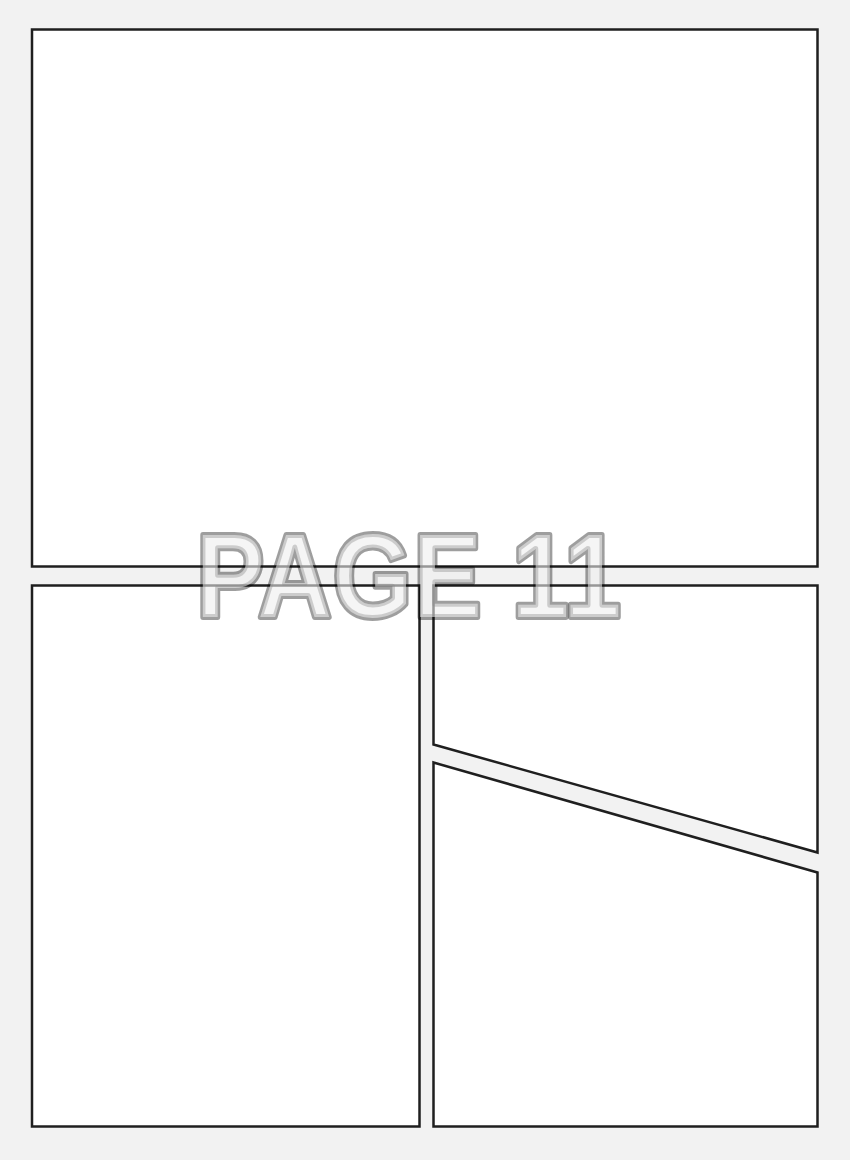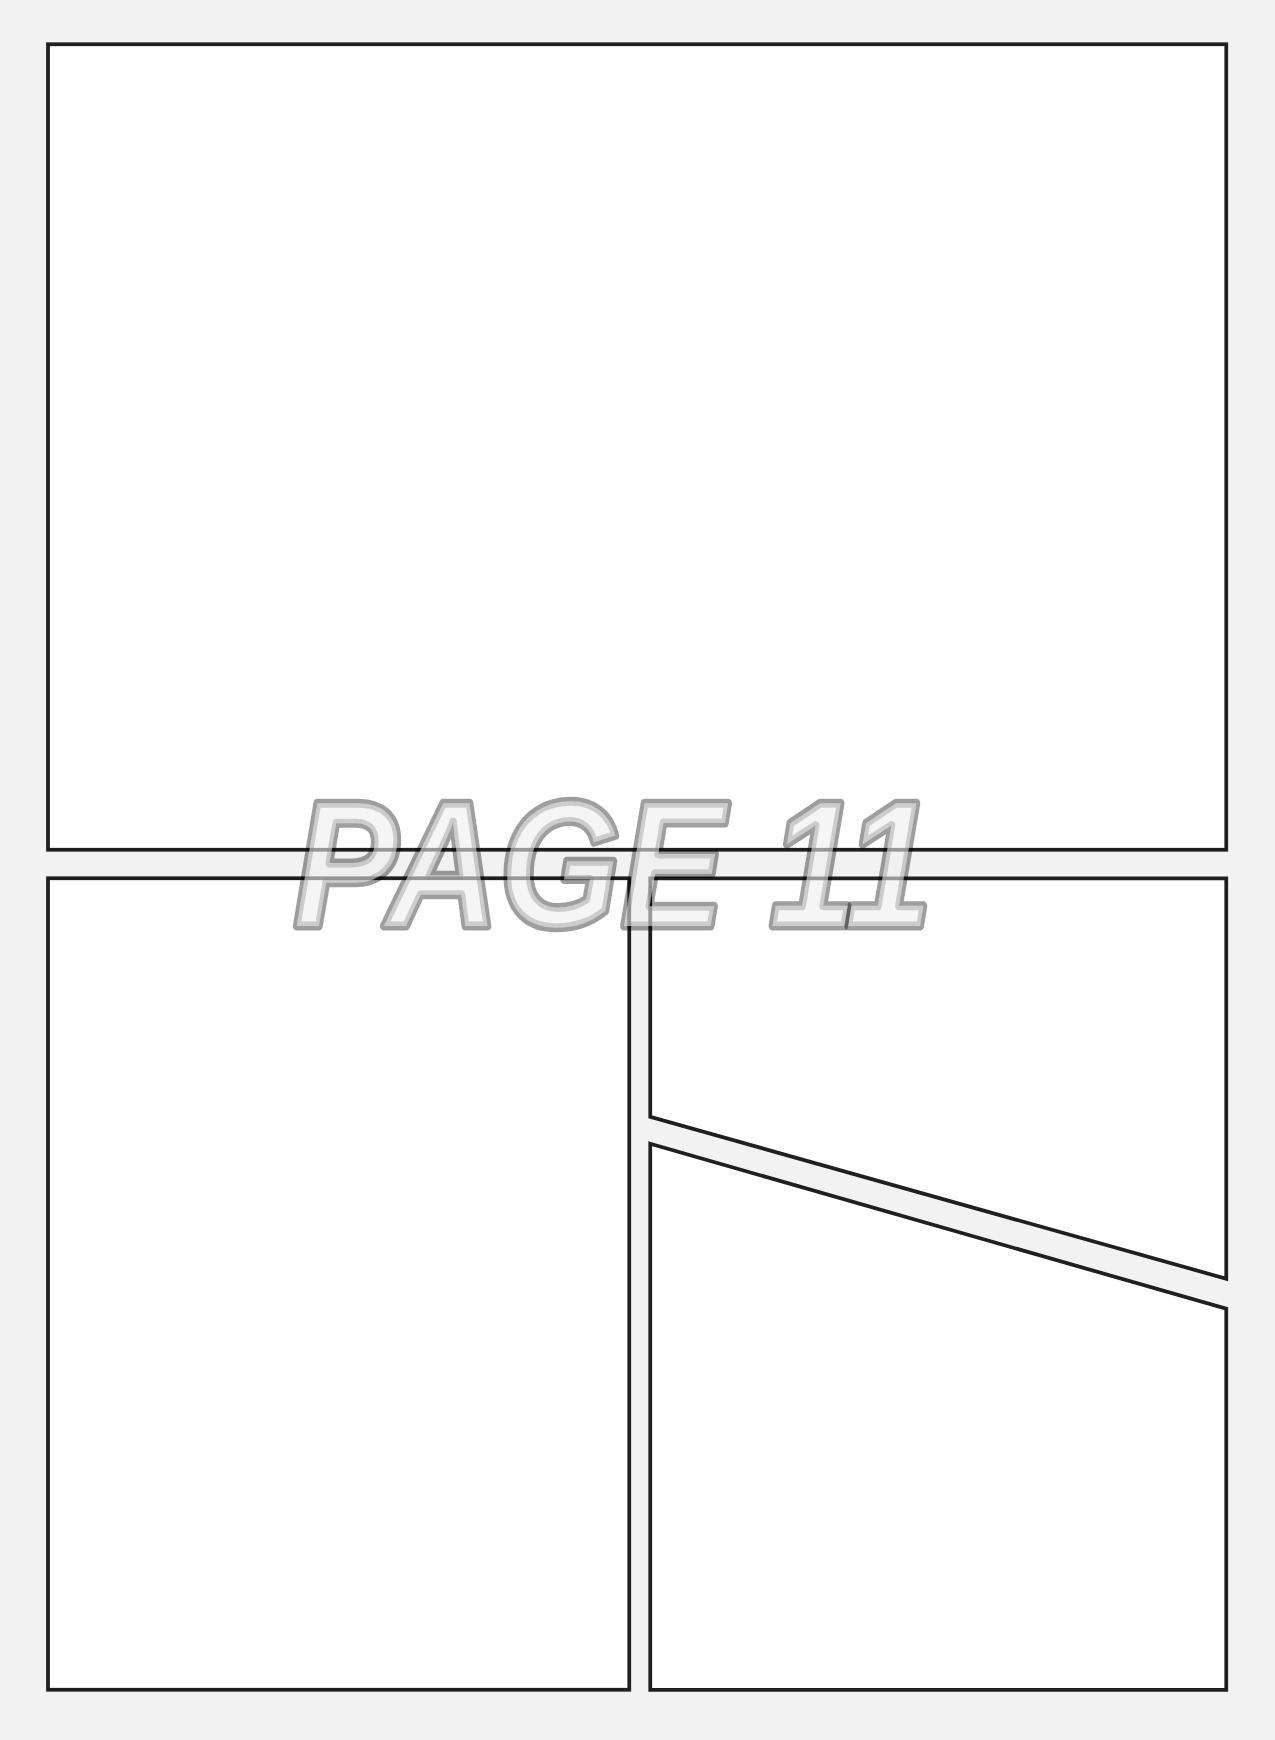--- a/index.html
+++ b/index.html
@@ -8,21 +8,20 @@
     width: 850px;
     height: 1160px;
     background: var(--background, #f2f2f2);
     overflow: hidden;
     font-family: "Liberation Sans", sans-serif;
   }
   .page {
     position: relative;
     width: 850px;
     height: 1160px;
-    font-style: italic;
   }
   .page svg {
     display: block;
     width: 850px;
     height: 1160px;
   }
   .panel {
     fill: var(--panel-fill, #ffffff);
     stroke: var(--panel-border, #1f1f1f);
     stroke-width: 2.5;

